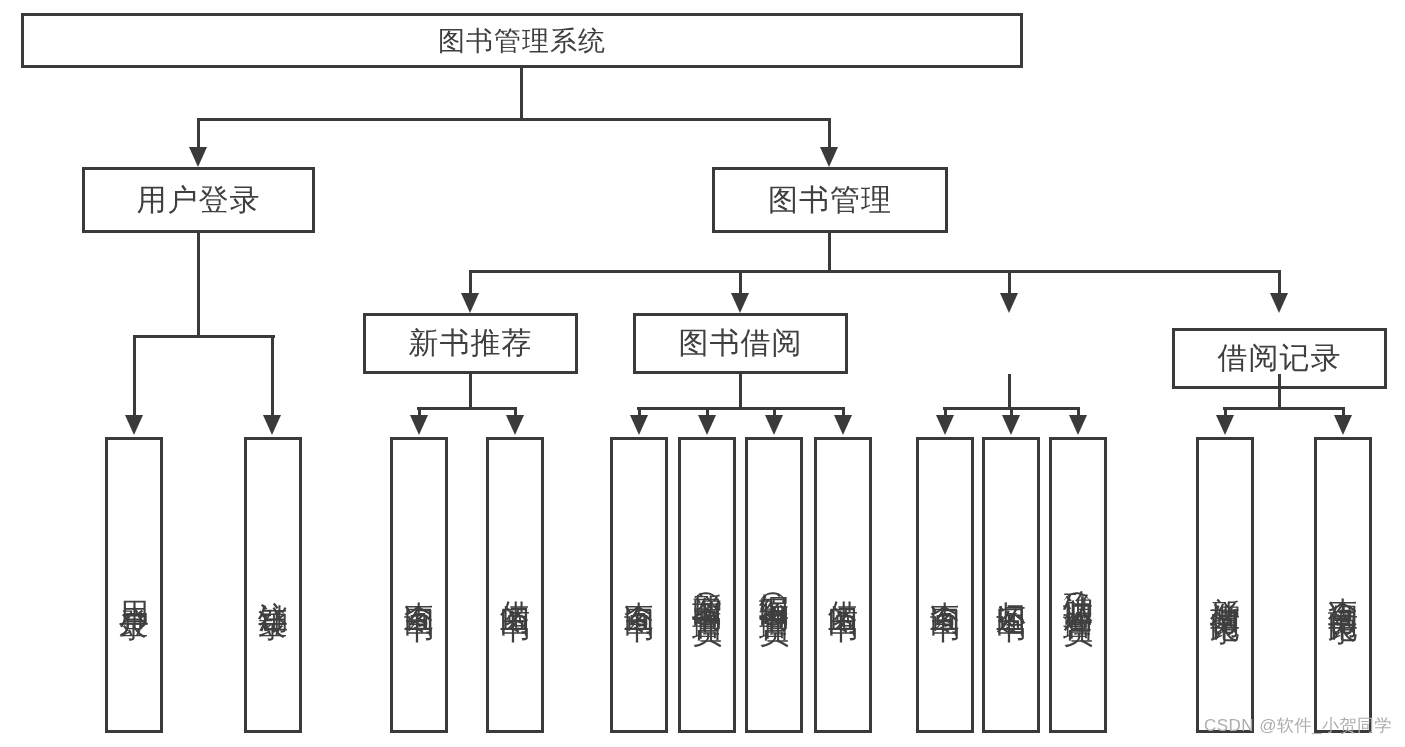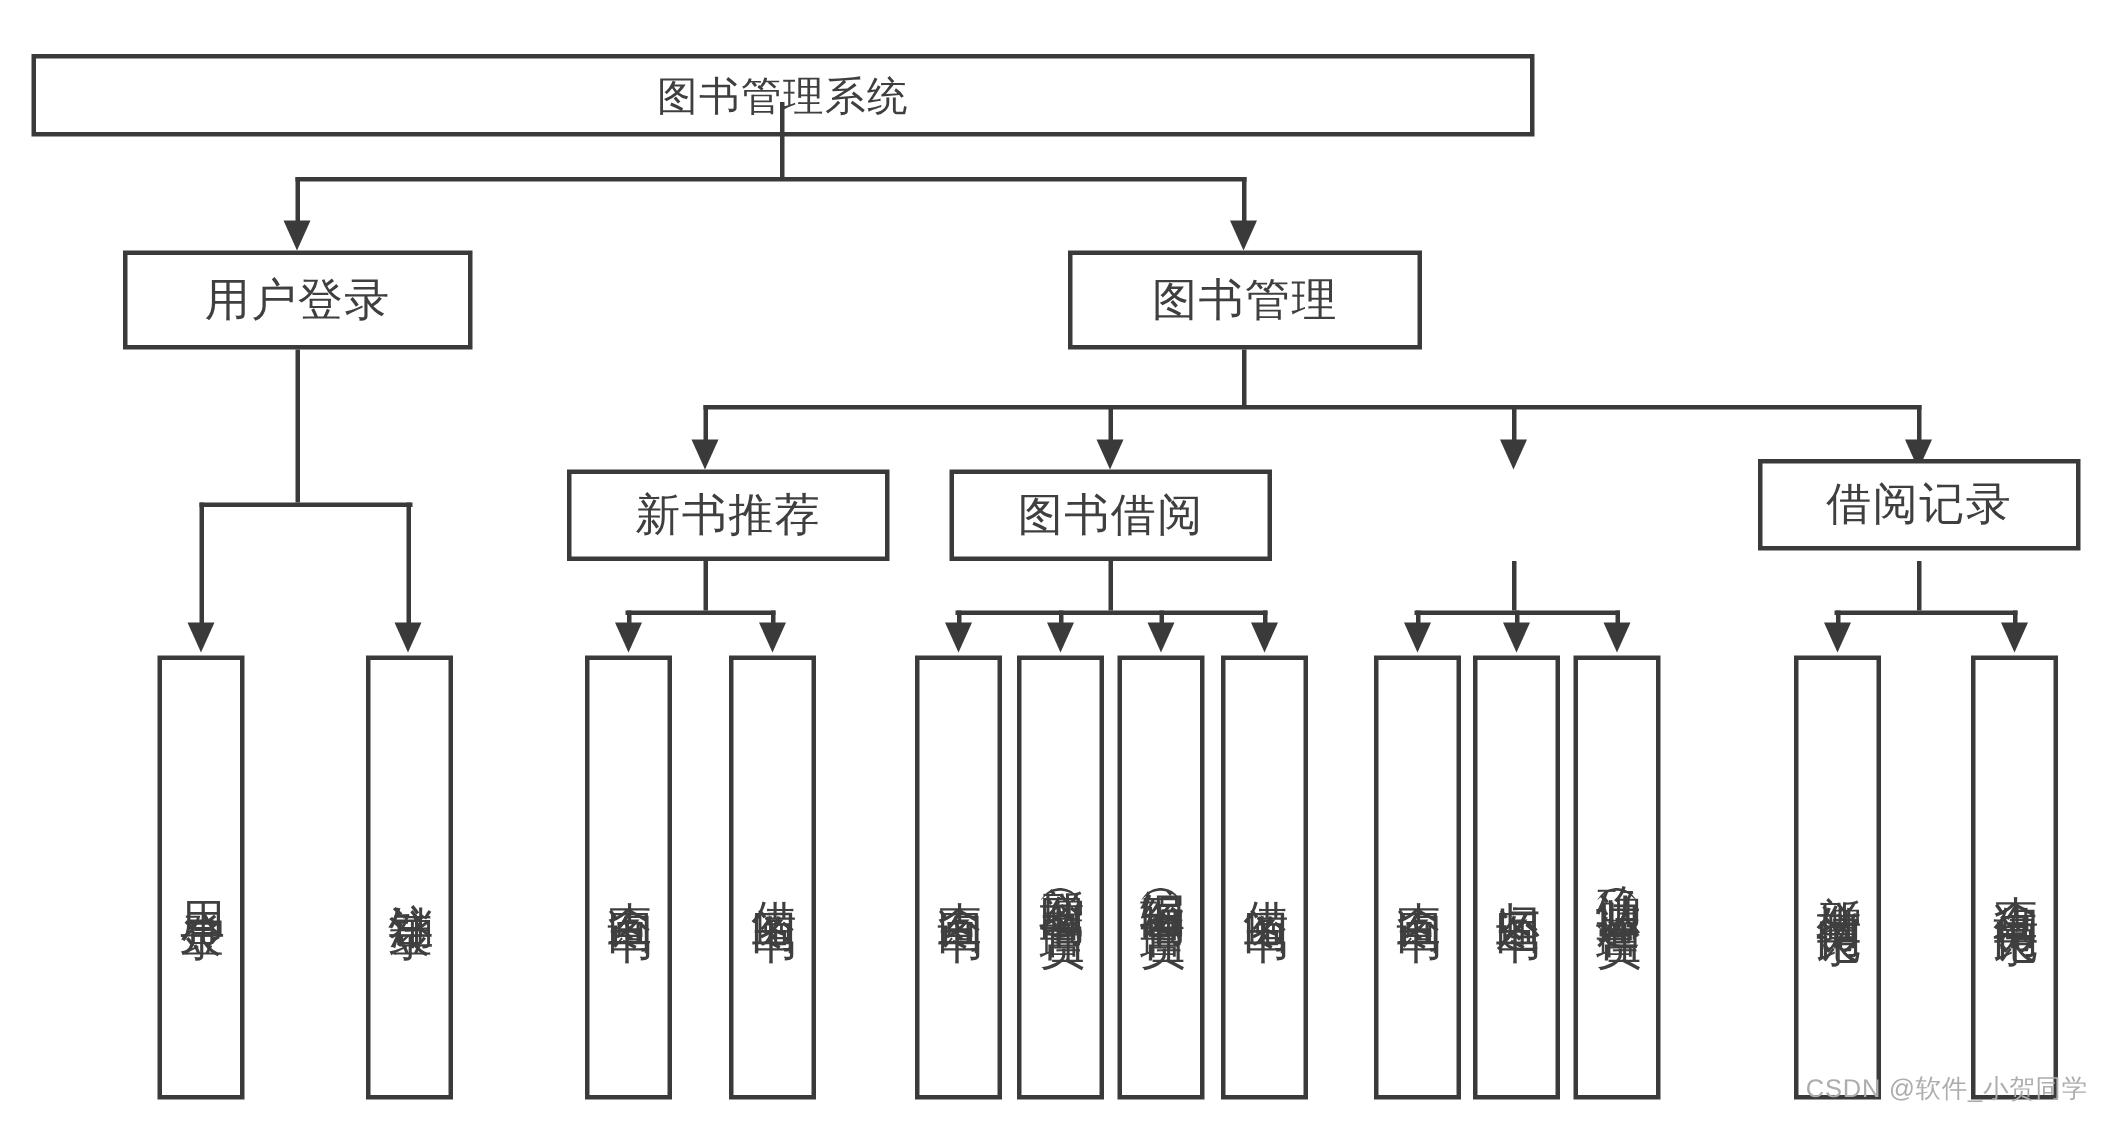--- a/index.html
+++ b/index.html
@@ -22,21 +22,21 @@
     border: 3px solid var(--line);
     background: #ffffff;
     display: flex;
     align-items: center;
     justify-content: center;
     color: var(--text);
     font-size: 30px;
     letter-spacing: 1px;
     white-space: nowrap;
   }
-  .root-box { font-size: 27px; margin-top: 23px; }
+  .root-box { font-size: 27px; }
   .vbox {
     writing-mode: vertical-rl;
     text-orientation: mixed;
     letter-spacing: 4px;
     white-space: normal;
     line-height: 1;
   }
   .hline, .vline { position: absolute; background: var(--line); }
   .hline { height: 3px; }
   .vline { width: 3px; }
@@ -86,23 +86,23 @@
   <div class="arrow" style="left:125px; top:335px; height:100px;"></div>
   <div class="arrow" style="left:263px; top:335px; height:100px;"></div>
 
   <div class="vline" style="left:828px; top:233px; height:37px;"></div>
   <div class="hline" style="left:469px; top:270px; width:812px;"></div>
   <div class="arrow" style="left:461px; top:270px; height:43px;"></div>
   <div class="arrow" style="left:731px; top:270px; height:43px;"></div>
   <div class="arrow" style="left:1000px; top:270px; height:43px;"></div>
   <div class="arrow" style="left:1270px; top:270px; height:43px;"></div>
 
-  <div class="box" style="left:378px; top:313px; width:215px; height:61px;">新书推荐</div>
+  <div class="box" style="left:363px; top:313px; width:215px; height:61px;">新书推荐</div>
   <div class="box" style="left:633px; top:313px; width:215px; height:61px;">图书借阅</div>
-  <div class="box" style="left:1172px; top:306px; width:215px; height:61px;">借阅记录</div>
+  <div class="box" style="left:1172px; top:328px; width:215px; height:61px;">借阅记录</div>
 
   <div class="vline" style="left:469px; top:374px; height:33px;"></div>
   <div class="hline" style="left:417px; top:407px; width:100px;"></div>
   <div class="arrow" style="left:410px; top:407px; height:28px;"></div>
   <div class="arrow" style="left:506px; top:407px; height:28px;"></div>
 
   <div class="vline" style="left:739px; top:374px; height:33px;"></div>
   <div class="hline" style="left:637px; top:407px; width:208px;"></div>
   <div class="arrow" style="left:630px; top:407px; height:28px;"></div>
   <div class="arrow" style="left:698px; top:407px; height:28px;"></div>

